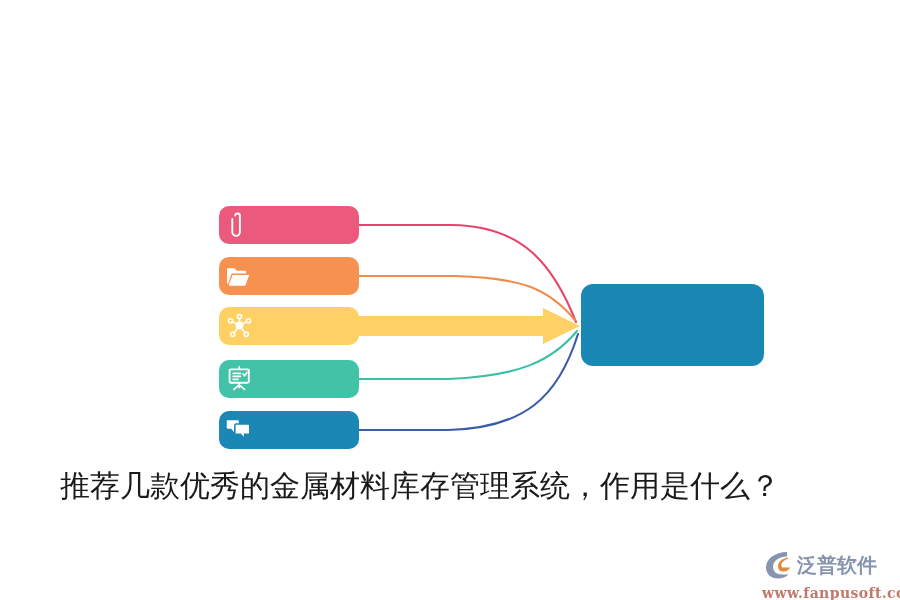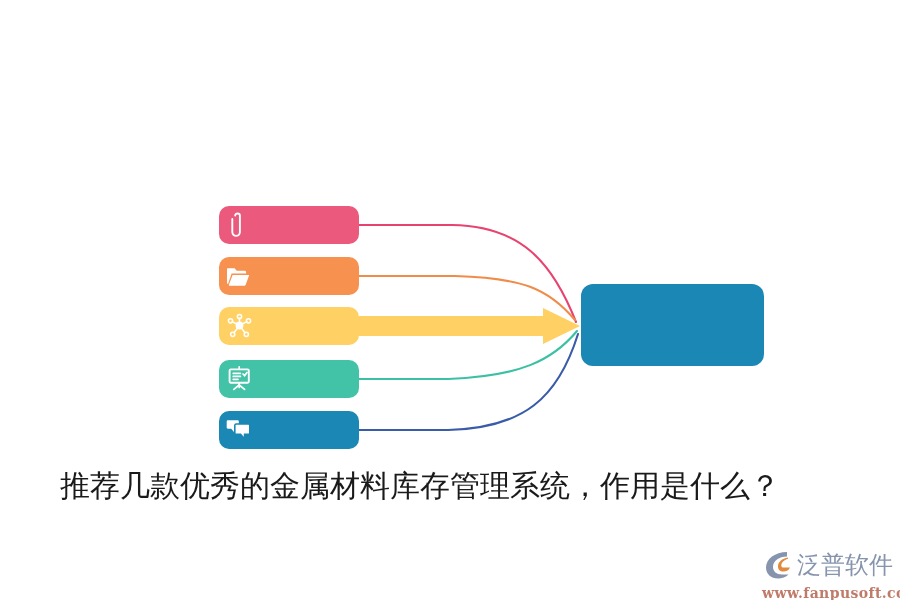--- a/index.html
+++ b/index.html
@@ -61,25 +61,25 @@
     align-items: center;
     height: 38px;
   }
   #watermark-mark {
     width: 34px;
     height: 34px;
     flex: 0 0 34px;
     position: relative;
   }
   #watermark-name {
-    font-size: 24px;
+    font-size: 20px;
     line-height: 34px;
     color: #8794ad;
     font-family: "DejaVu Sans", "Liberation Sans", sans-serif;
-    font-weight: normal;
+    font-weight: bold;
     margin-left: 1px;
     white-space: nowrap;
   }
   #watermark-url {
     font-size: 14px;
     line-height: 18px;
     color: #c07a6a;
     font-family: "DejaVu Serif", "Liberation Serif", serif;
     font-weight: bold;
     letter-spacing: 0.4px;

